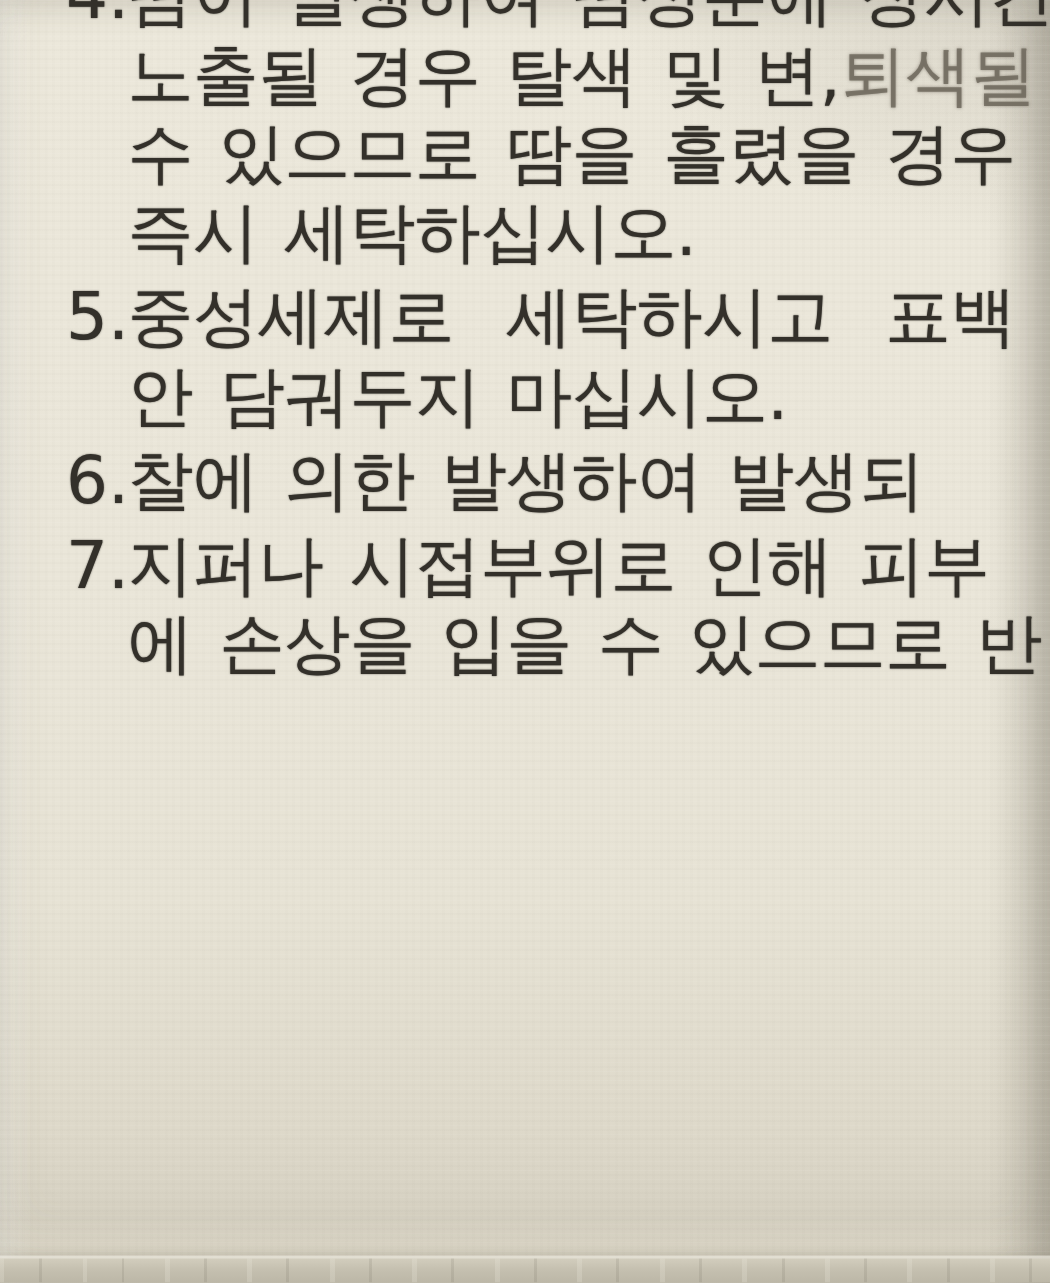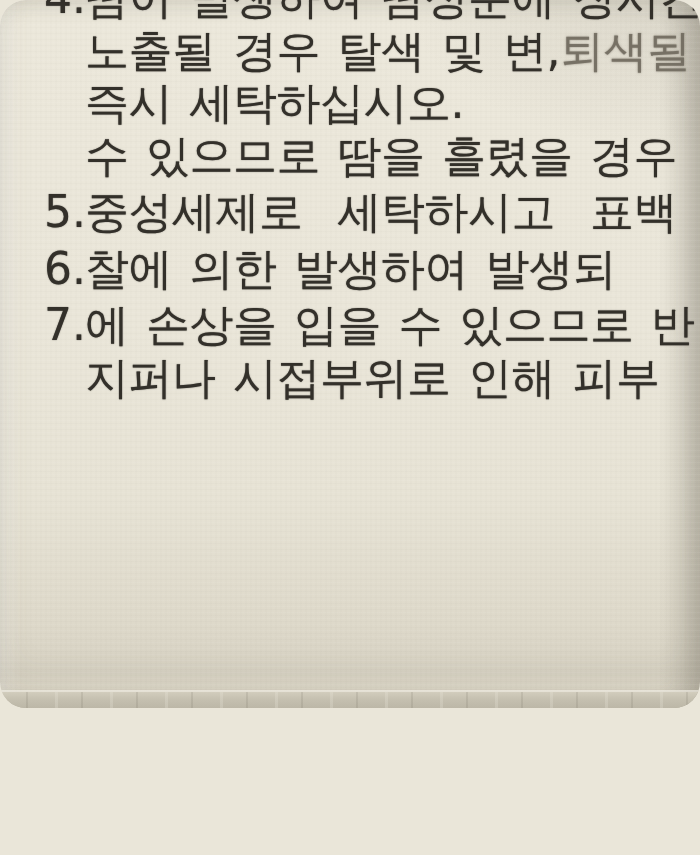--- a/index.html
+++ b/index.html
@@ -4,39 +4,38 @@
 <style>
   html, body { margin: 0; padding: 0; }
   body {
     width: 700px; height: 855px; overflow: hidden;
     font-family: "DejaVu Sans", sans-serif;
     background: #eae6d9;
   }
 
   .photo {
     position: relative;
-    width: 700px; height: 708px;
+    width: 700px; height: 855px;
     overflow: hidden;
     background:
       radial-gradient(420px 220px at 100% 0%, rgba(120,114,102,0.16), rgba(120,114,102,0) 70%),
       linear-gradient(90deg, rgba(255,255,255,0.28) 0%, rgba(255,255,255,0) 3%, rgba(255,255,255,0) 94%, rgba(105,100,90,0.18) 100%),
       linear-gradient(180deg,
         #ece8db 0%,
         #eae6d9 45%,
         #e7e3d5 70%,
         #ded9ca 88%,
         #d6d1c2 95%,
         #dfdacb 97.2%,
         #cbc6b6 98.2%,
         #c2bdad 100%);
     box-shadow:
       inset -12px 0 22px rgba(95,90,78,0.18),
       inset 0 -26px 34px rgba(125,118,102,0.14),
       inset 0 8px 18px rgba(170,164,148,0.10);
-    border-radius: 26px;
   }
 
   
   .weave {
     position: absolute; inset: 0; pointer-events: none;
     background:
       repeating-linear-gradient(180deg,
         rgba(255,255,255,0.05) 0px, rgba(255,255,255,0.05) 1px,
         rgba(0,0,0,0.000) 1px,  rgba(0,0,0,0.000) 3px,
         rgba(60,55,45,0.016) 3px, rgba(60,55,45,0.016) 4px,
@@ -89,34 +88,35 @@
 <body>
 
 <div class="photo">
   <div class="weave"></div>
 
   <div class="text-block" style="color: rgb(51, 48, 42);">
       <div class="care-item">
         <span class="num">4.</span>
         <div class="care-line">땀이 발생하여 땀성분에 장시간</div>
         <div class="care-line"><span>노출될 경우 탈색 및 변,</span><span class="faded">퇴색될</span></div>
+        <div class="care-line">수 있으므로 땀을 흘렸을 경우</div>
         <div class="care-line">즉시 세탁하십시오.</div>
-        <div class="care-line">수 있으므로 땀을 흘렸을 경우</div>
       </div>
       <div class="care-item">
         <span class="num">5.</span>
         <div class="care-line">중성세제로  세탁하시고  표백</div>
+        <div class="care-line">안 담궈두지 마십시오.</div>
       </div>
       <div class="care-item">
         <span class="num">6.</span>
         <div class="care-line">찰에 의한 발생하여 발생되</div>
       </div>
       <div class="care-item">
         <span class="num">7.</span>
+        <div class="care-line">지퍼나 시접부위로 인해 피부</div>
         <div class="care-line">에 손상을 입을 수 있으므로 반</div>
-        <div class="care-line">지퍼나 시접부위로 인해 피부</div>
       </div>
     </div>
 
   <div class="bottom-edge">
     <div class="speckles"></div>
   </div>
 </div>
 
 </body></html>

